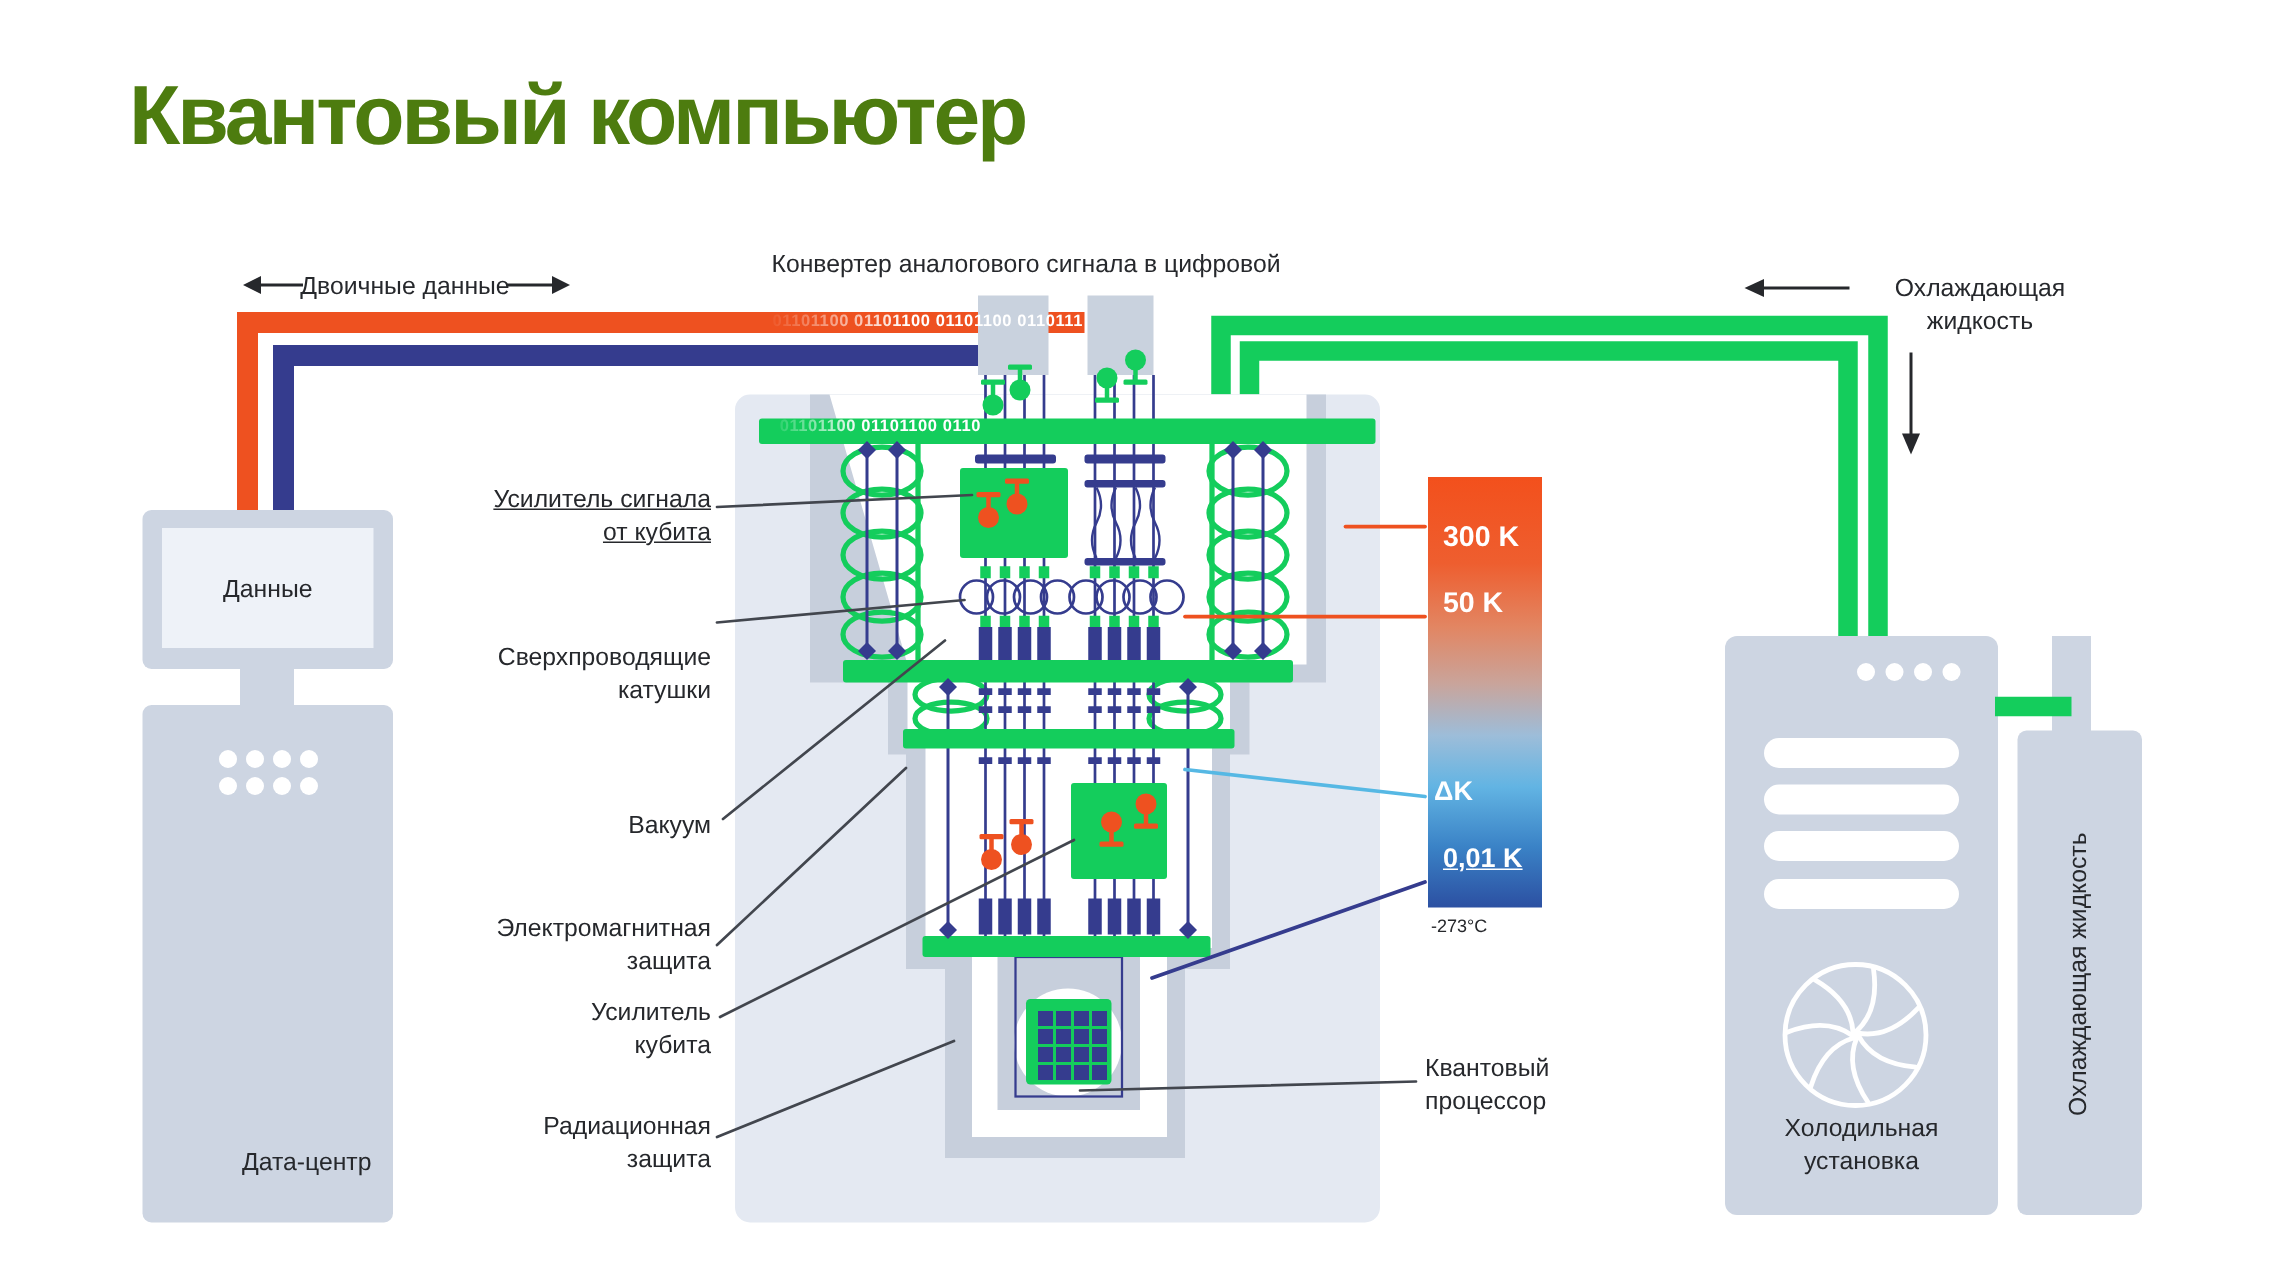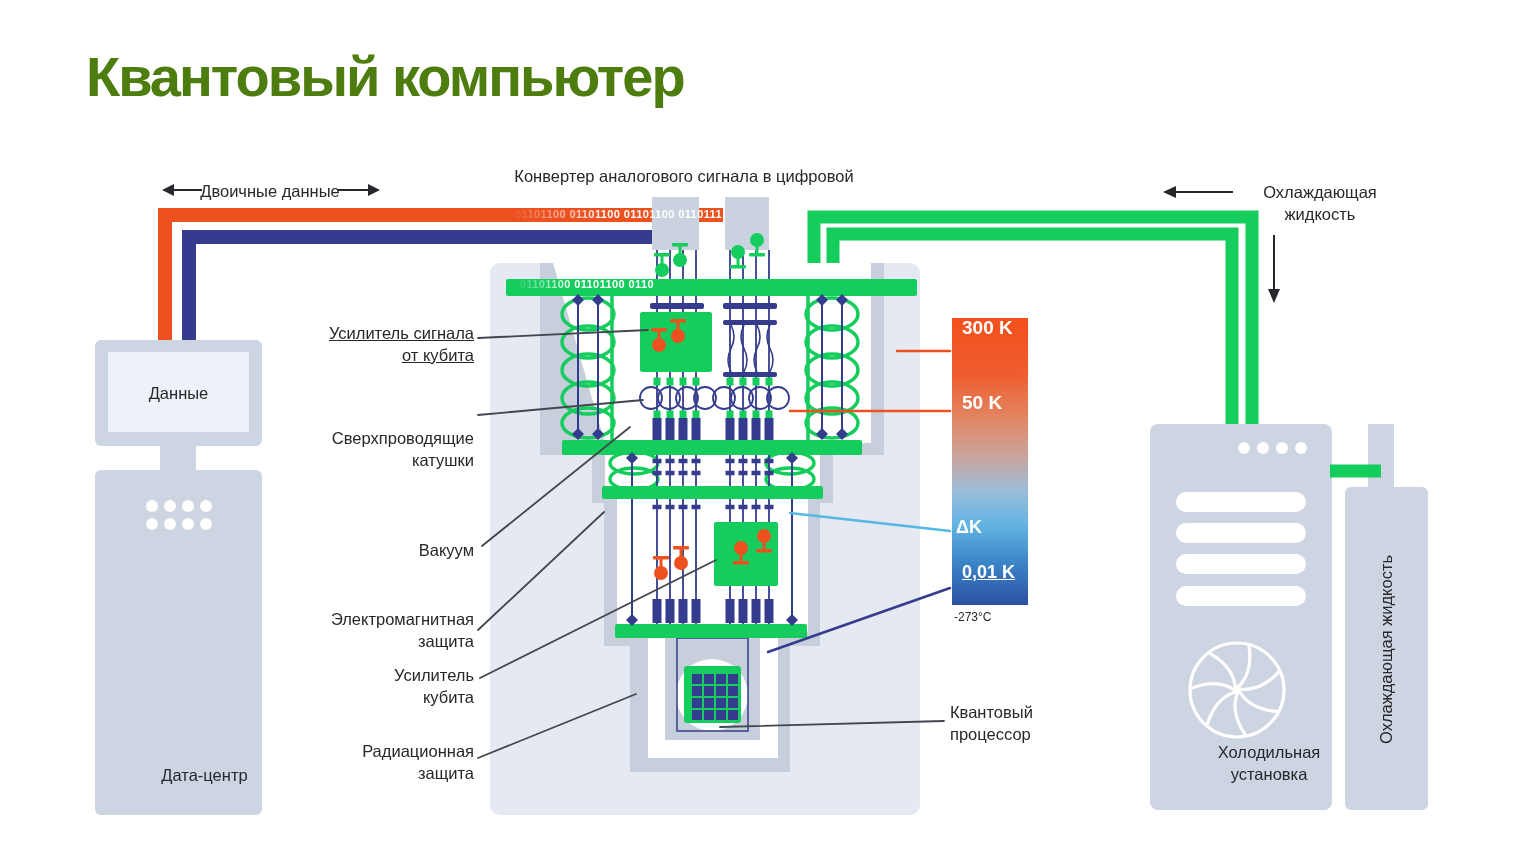--- a/index.html
+++ b/index.html
@@ -326,28 +326,28 @@
   <div class="abs lbl r" style="top:740px;text-align:right;">
     <div>Радиационная</div>
     <div>защита</div>
   </div>
   <div class="abs lbl" style="left:950px;top:701px;">
     <div>Квантовый</div>
     <div>процессор</div>
   </div>
 
   <div id="temp-bar" class="abs"></div>
-  <div class="abs temp" style="left:962px;top:317px;">300 K</div>
+  <div class="abs temp" style="left:962px;top:348px;">300 K</div>
   <div class="abs temp" style="left:962px;top:392px;">50 K</div>
   <div class="abs temp small" style="left:956px;top:517px;">ΔK</div>
   <div class="abs temp small" style="left:962px;top:562px;text-decoration:underline;">0,01 K</div>
   <div class="abs lbl" style="left:954px;top:606px;font-size:12px;">-273°C</div>
 
   <div class="abs lbl c" style="left:108px;top:382px;width:141px;">Данные</div>
   <div class="abs lbl c" style="left:95px;top:764px;width:167px;padding-left:26px;">Дата-центр</div>
 
-  <div class="abs lbl c" style="left:1150px;top:741px;width:182px;padding-left:28px;">
+  <div class="abs lbl c" style="left:1150px;top:741px;width:182px;">
     <div>Холодильная</div>
     <div>установка</div>
   </div>
   <div id="tank-label" class="abs">Охлаждающая жидкость</div>
 
 </div>
 
 </body></html>

